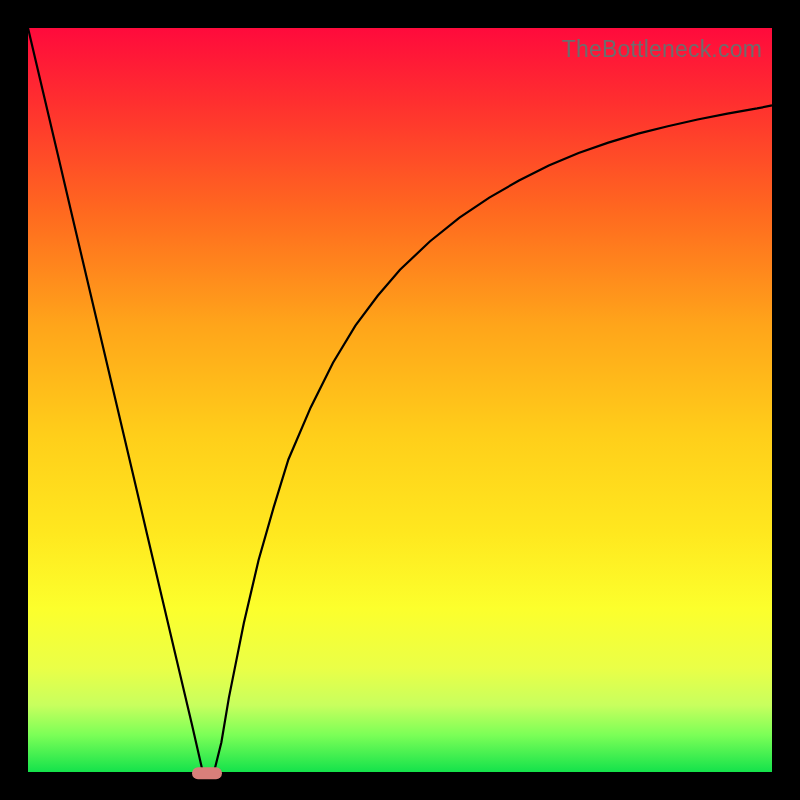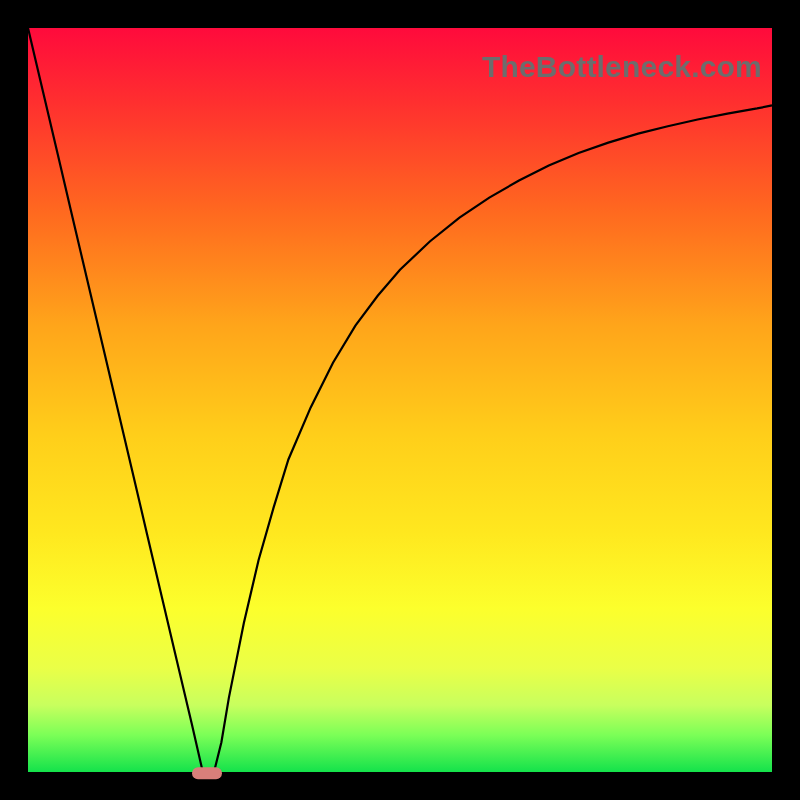--- a/index.html
+++ b/index.html
@@ -13,22 +13,22 @@
           #ff2f2f 10%,
           #ff6a1f 25%,
           #ffa51a 40%,
           #ffcf1a 55%,
           #ffe81f 68%,
           #fcff2c 78%,
           #eaff47 86%,
           #c8ff5e 91%,
           #7cff57 95%,
           #14e24b 100%)}
-  .watermark{position:absolute;top:22px;right:10px;color:#6d6d6d;
-             font-size:30px;font-weight:700;letter-spacing:0.2px}
+  .watermark{position:absolute;top:8px;right:10px;color:#6d6d6d;
+             font-size:23px;font-weight:400;letter-spacing:0.2px}
   .curve{position:absolute;left:0;top:0;width:744px;height:744px;overflow:visible}
   .marker{position:absolute;width:30px;height:12px;border-radius:6px;
           background:#d97f7a;transform:translate(-50%,-40%)}
 </style>
 </head>
 <body>
 
 <div class="frame">
   <div class="plot">
     <div class="watermark">TheBottleneck.com</div>

